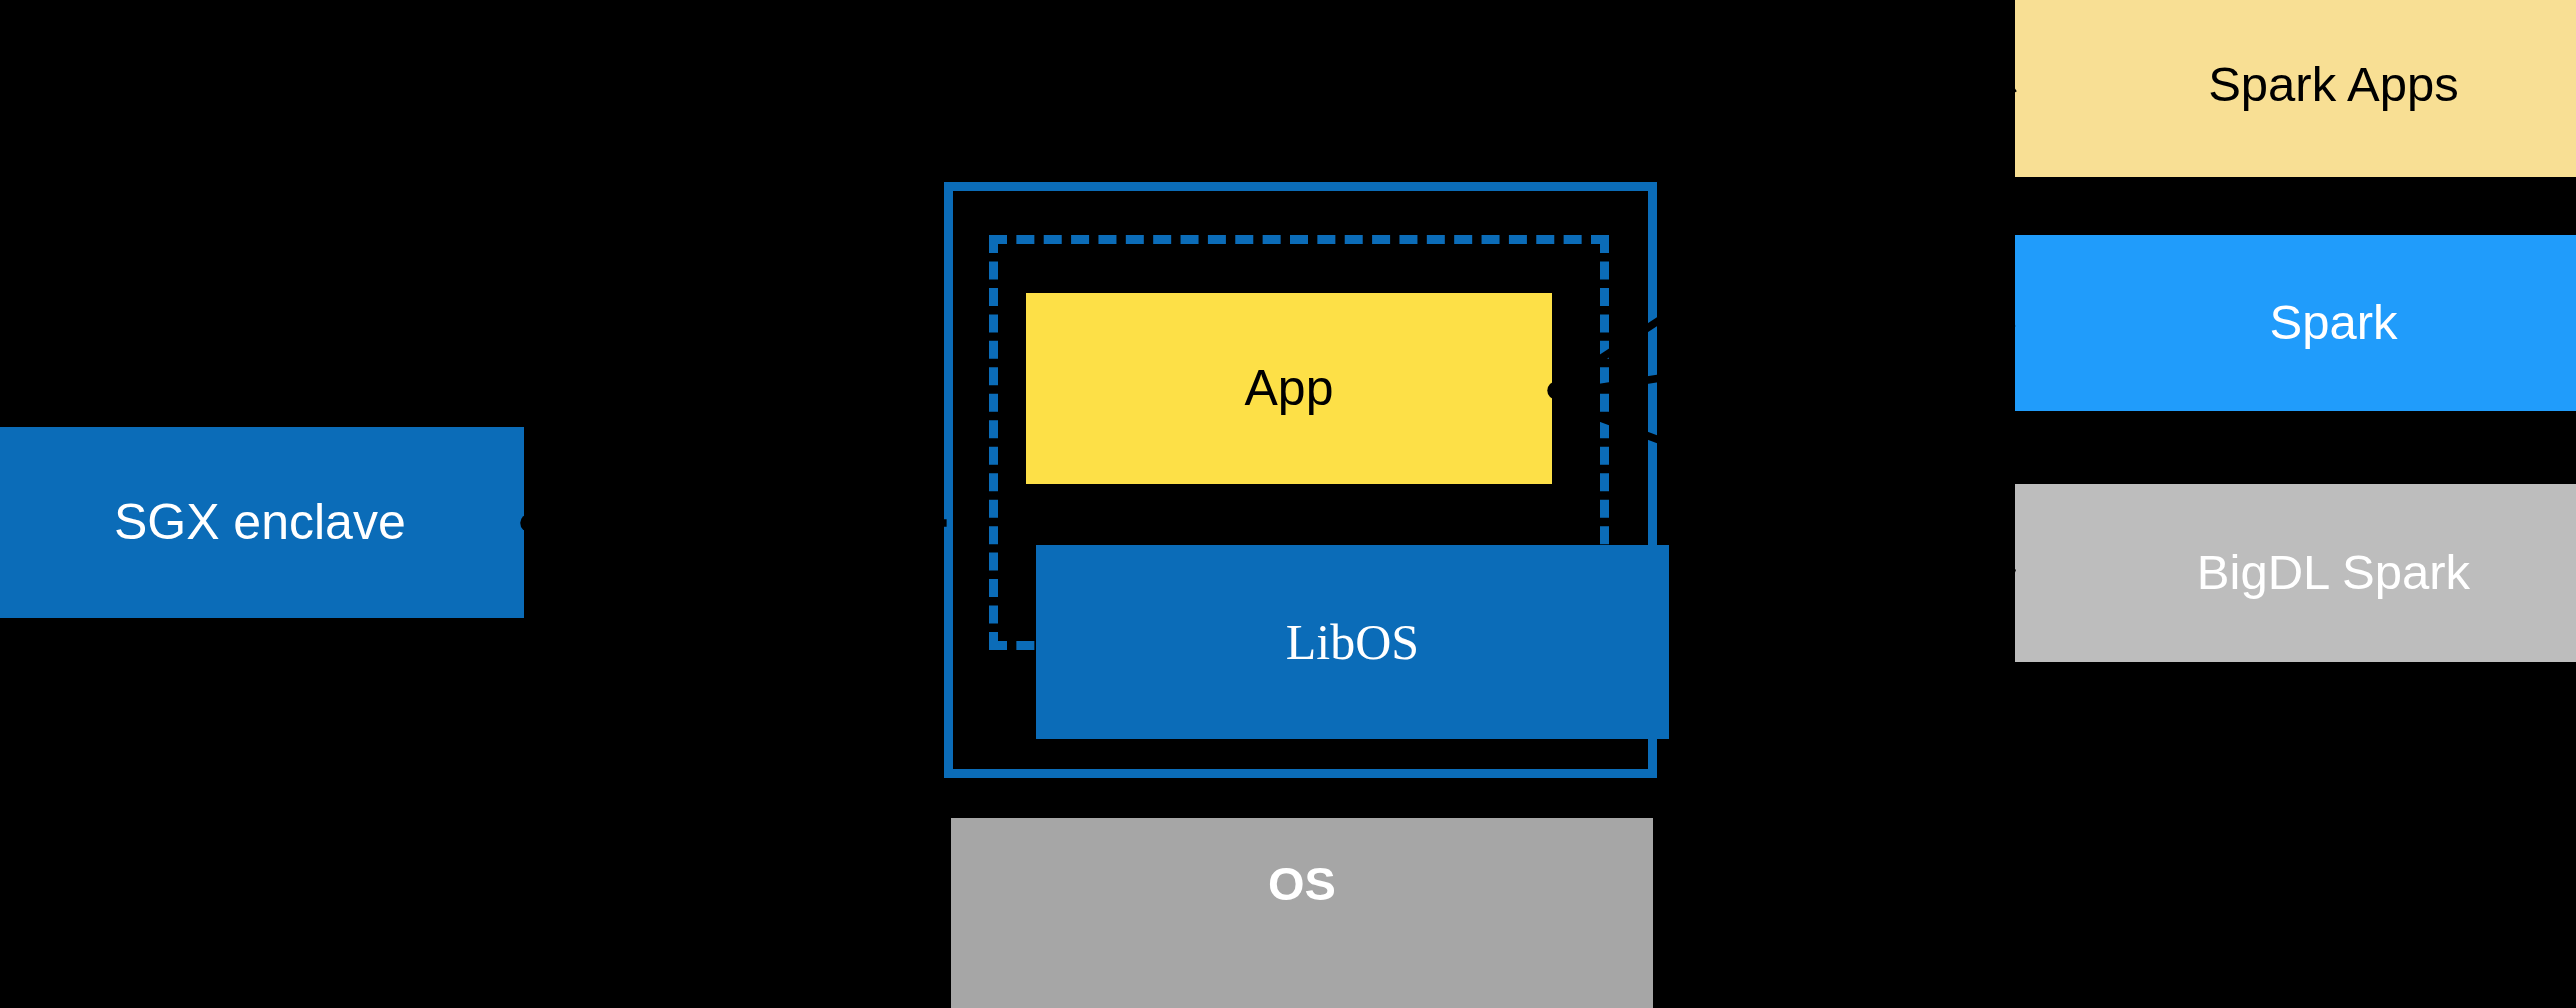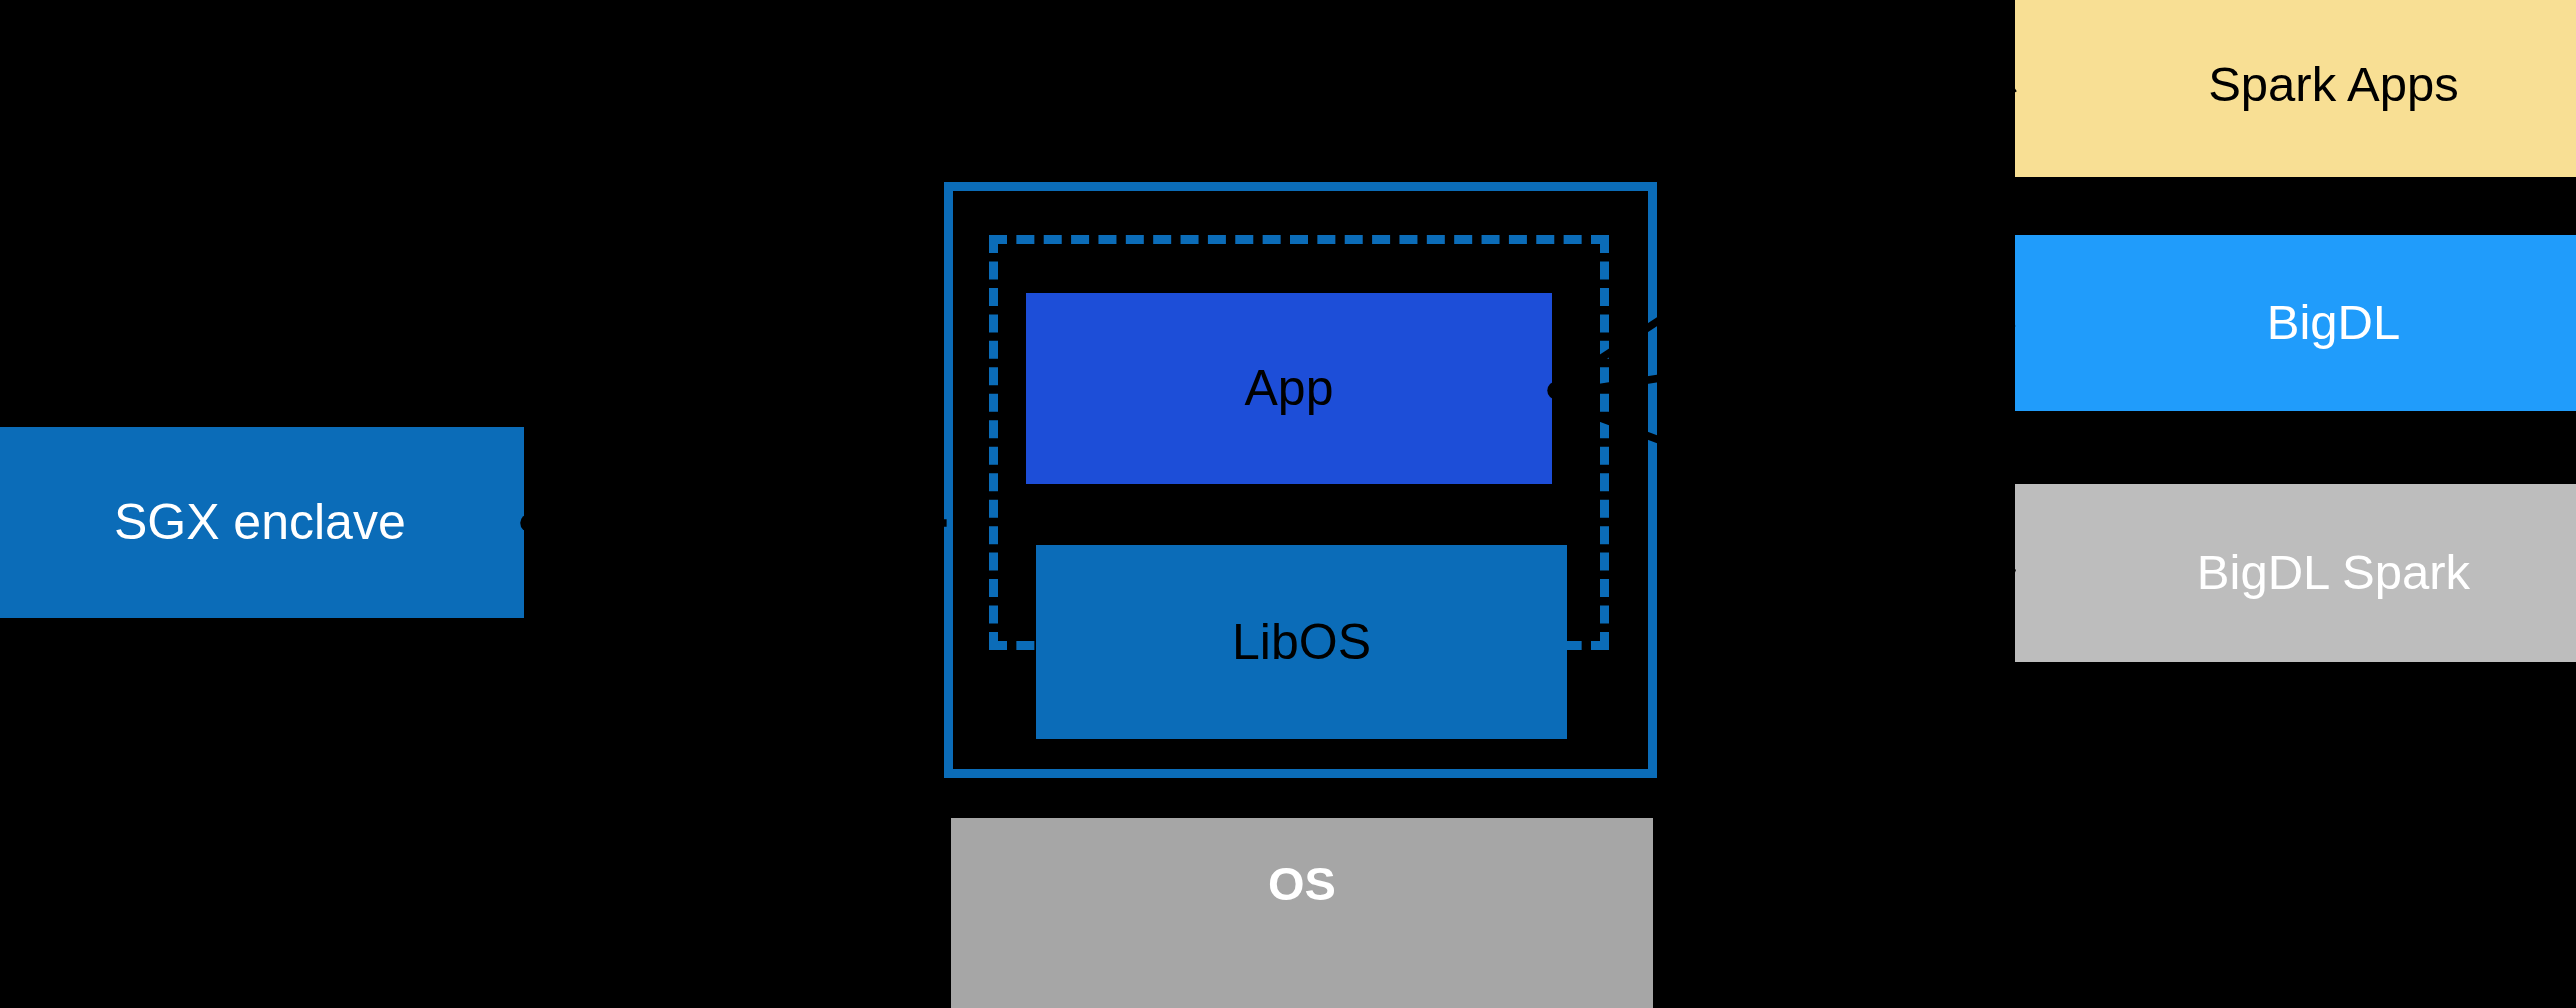--- a/index.html
+++ b/index.html
@@ -66,34 +66,35 @@
     box-sizing: border-box;
     background: transparent;
   }
 
   
   #app-box {
     left: 1026px;
     top: 293px;
     width: 526px;
     height: 191px;
-    background: #1d4ed8;
+    background: #fde047;
     color: #000000;
     font-size: 50px;
   }
 
   
   #libos-box {
     left: 1036px;
     top: 545px;
-    width: 531px;
+    width: 633px;
     height: 194px;
     background: #0B6CB8;
-    color: #000000;
+    color: #ffffff;
     font-size: 50px;
+    font-family: Liberation Serif, serif;
   }
 
   
   #os-box {
     left: 951px;
     top: 818px;
     width: 702px;
     height: 209px;
     background: #A6A6A6;
     color: #FFFFFF;
@@ -161,21 +162,21 @@
 
   <div class="box" id="os-box">
     <span class="box-label">OS</span>
   </div>
 
   <div class="box stack-box" id="user-apps-box">
     <span class="box-label">Spark Apps</span>
   </div>
 
   <div class="box stack-box" id="bigdl-box">
-    <span class="box-label">BigDL</span>
+    <span class="box-label">Spark</span>
   </div>
 
   <div class="box stack-box" id="apache-spark-box">
     <span class="box-label">BigDL Spark</span>
   </div>
 
   <svg id="connectors" viewBox="0 0 3075 1204">
     <g stroke="#000000" stroke-width="9" fill="none">
 
       <path d="M 625 624 L 1130 624"></path>

